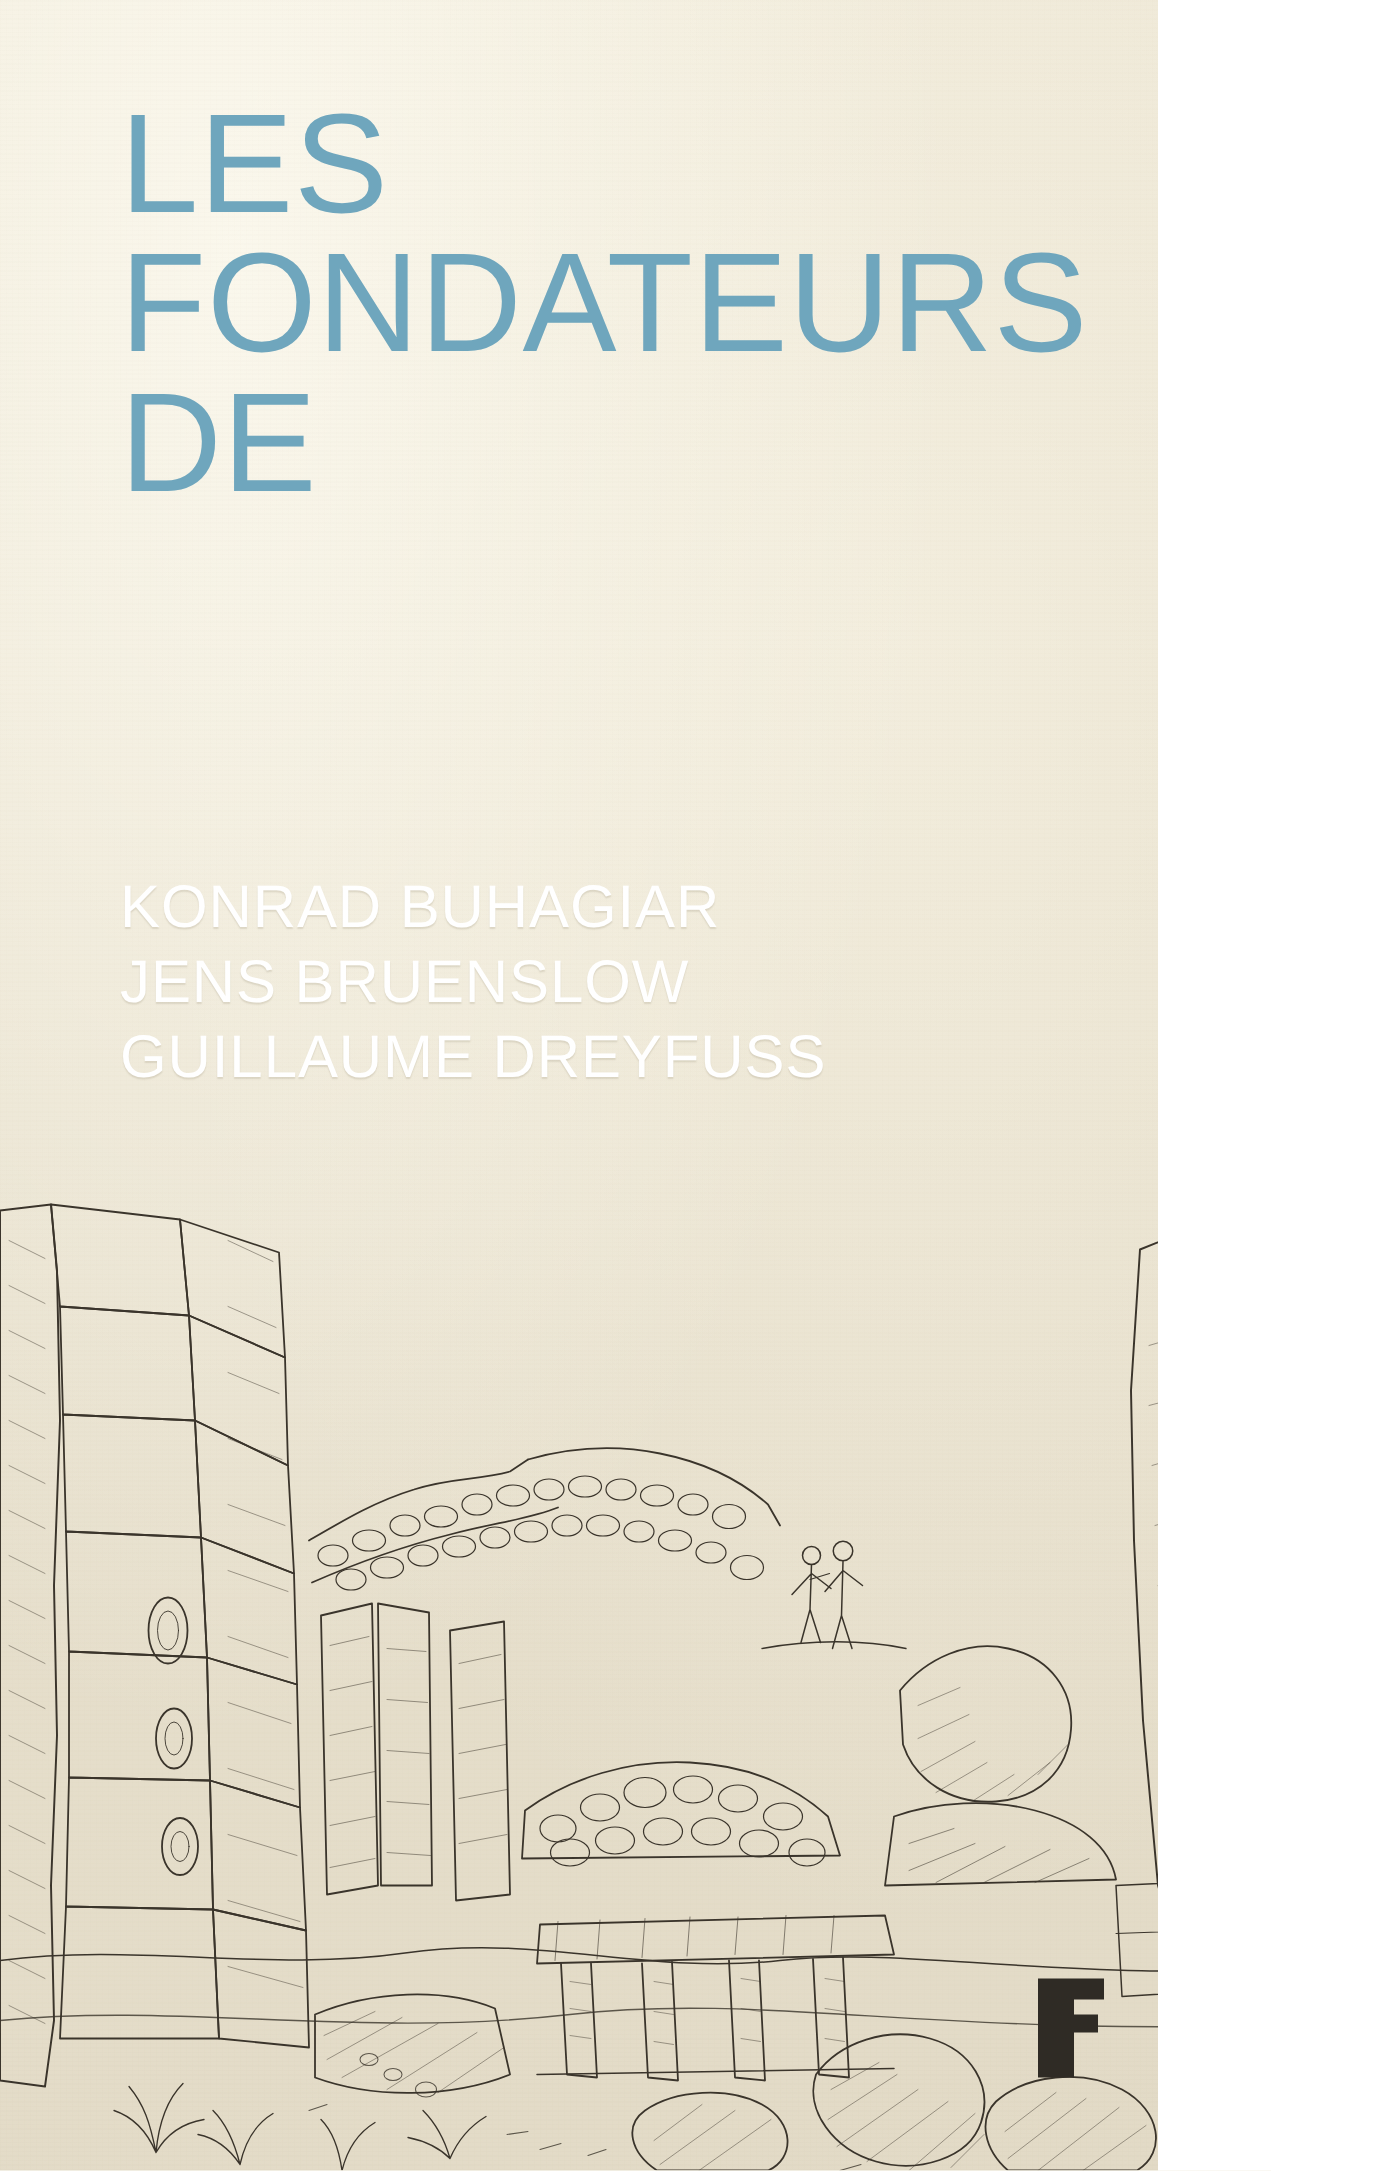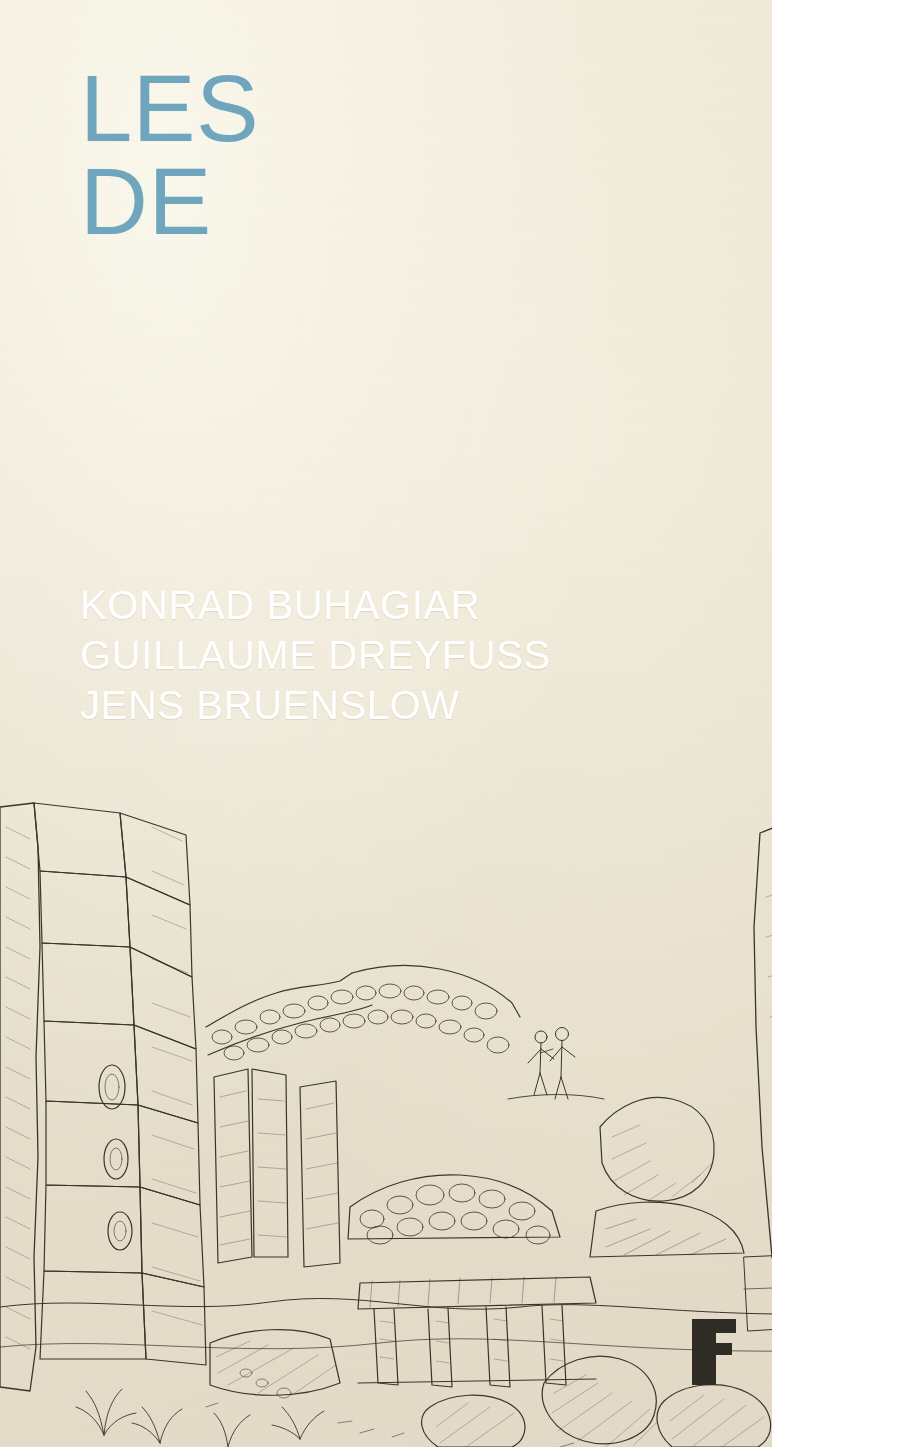--- a/index.html
+++ b/index.html
@@ -85,27 +85,28 @@
   .publisher-mark svg { display:block; width:100%; height:100%; }
 </style>
 </head>
 <body>
 
 <div class="cover">
   <div class="grain"></div>
 
   <div class="title-block">
     <div class="title-line">LES</div>
+    <div class="title-line">FONDATEURS</div>
     <div class="title-line">DE</div>
   </div>
 
   <div class="authors">
     <div class="author-line">KONRAD BUHAGIAR</div>
+    <div class="author-line">JENS BRUENSLOW</div>
     <div class="author-line">GUILLAUME DREYFUSS</div>
-    <div class="author-line">JENS BRUENSLOW</div>
   </div>
 
   <div class="illustration">
     <svg viewBox="0 0 916 660" preserveAspectRatio="none" xmlns="http://www.w3.org/2000/svg">
       <g fill="none" stroke="#3a342b" stroke-width="1.2" stroke-linecap="round" stroke-linejoin="round">
 
         <path d="M0 520 C 90 508, 180 528, 270 515 S 430 530, 520 520 S 700 536, 916 524" stroke-width="1"></path>
         <path d="M0 560 C 120 548, 240 572, 380 556 S 640 576, 916 560" stroke-width="0.9" opacity="0.8"></path>
 
         <path d="M0 20 L 0 600 L 30 604 L 36 560 L 34 470 L 38 370 L 36 270 L 40 160 L 38 60 L 34 16 Z" stroke-width="1.3"></path>

